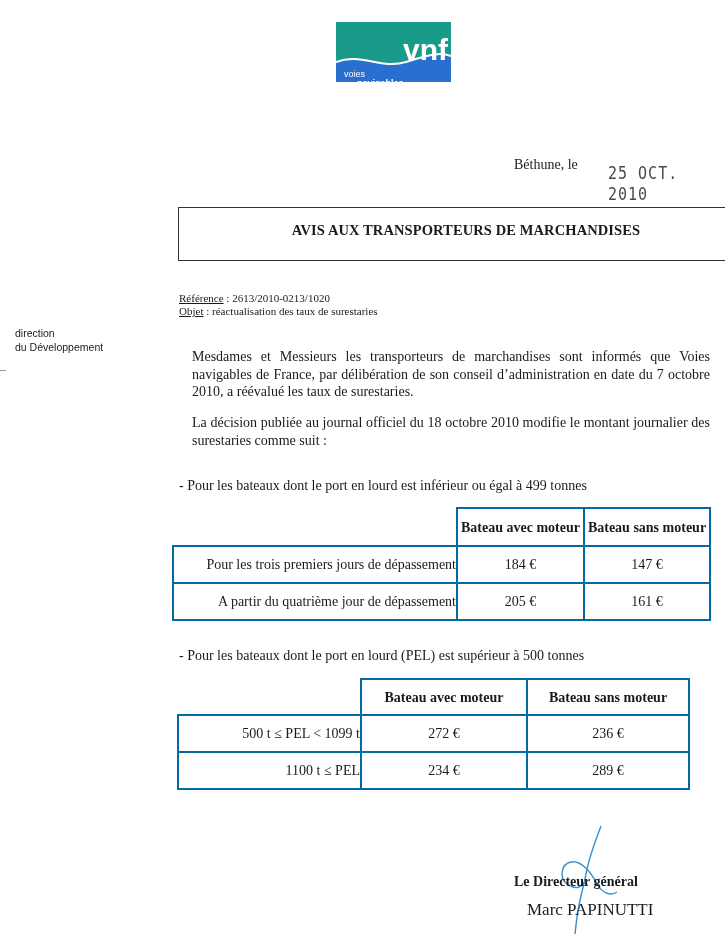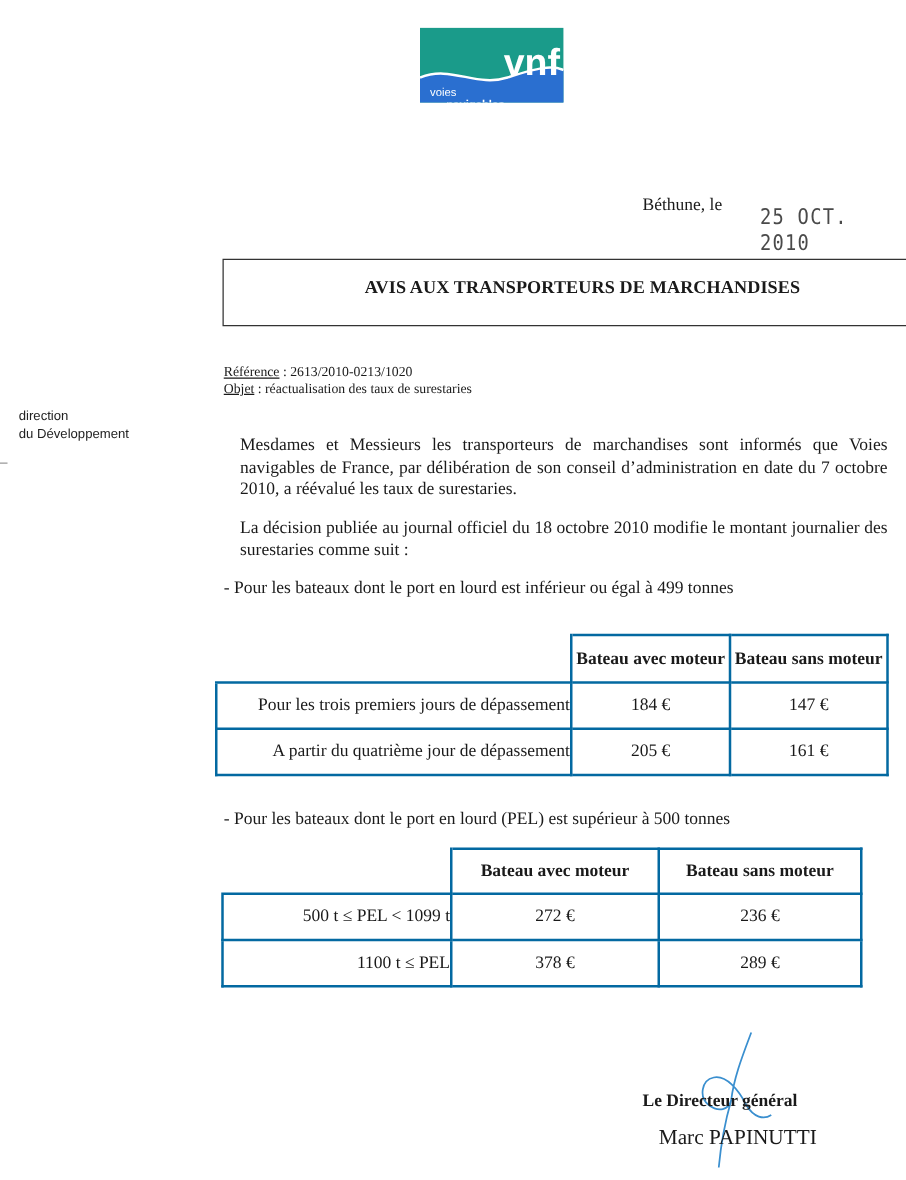--- a/index.html
+++ b/index.html
@@ -18,21 +18,21 @@
 
   .ref { left: 179px; top: 292px; font-size: 11px; line-height: 13px; }
   .ref .u { text-decoration: underline; }
 
   .side { left: 15px; top: 326px; font-family: "Liberation Sans", "DejaVu Sans", sans-serif; font-size: 10.5px; line-height: 14px; color: #222; }
   .side-dash { left: 0; top: 370px; width: 6px; height: 1px; background: #999; }
 
   .para { left: 192px; width: 518px; font-size: 14px; line-height: 17.5px; text-align: justify; }
   .p1 { top: 348px; }
   .p2 { top: 414px; }
-  .bullet1 { left: 179px; top: 463px; font-size: 14px; }
+  .bullet1 { left: 179px; top: 478px; font-size: 14px; }
   .bullet2 { left: 179px; top: 648px; font-size: 14px; }
 
   table { border-collapse: collapse; position: absolute; font-size: 14px; }
   td, th { border: 2px solid #0369a1; padding: 0; }
   th { font-weight: bold; text-align: center; font-size: 14px; line-height: 17px; }
   td.num { text-align: center; }
   td.lbl { text-align: right; padding-left: 5px; }
   th.blank, td.blank { border-top: none; border-left: none; }
 
   .t1 { left: 172px; top: 507px; }
@@ -119,21 +119,21 @@
     <th class="c1">Bateau avec moteur</th>
     <th class="c2">Bateau sans moteur</th>
   </tr>
   <tr class="r">
     <td class="lbl">500 t ≤  PEL &lt; 1099 t</td>
     <td class="num">272 €</td>
     <td class="num">236 €</td>
   </tr>
   <tr class="r">
     <td class="lbl">1100 t ≤ PEL</td>
-    <td class="num">378 €</td>
+    <td class="num">234 €</td>
     <td class="num">289 €</td>
   </tr>
 </tbody>
   </table>
 
 <div class="abs signature">
   <svg width="80" height="115" viewBox="0 0 80 115">
     <path d="M56 4 C 50 20, 42 40, 40 58 C 38 66, 30 68, 22 62 C 14 56, 16 42, 26 40 C 36 38, 46 50, 52 62 C 58 72, 66 74, 72 70 M40 58 C 36 72, 32 90, 30 112" stroke="#3a8fcf" stroke-width="1.4" fill="none"></path>
   </svg>
 </div>

